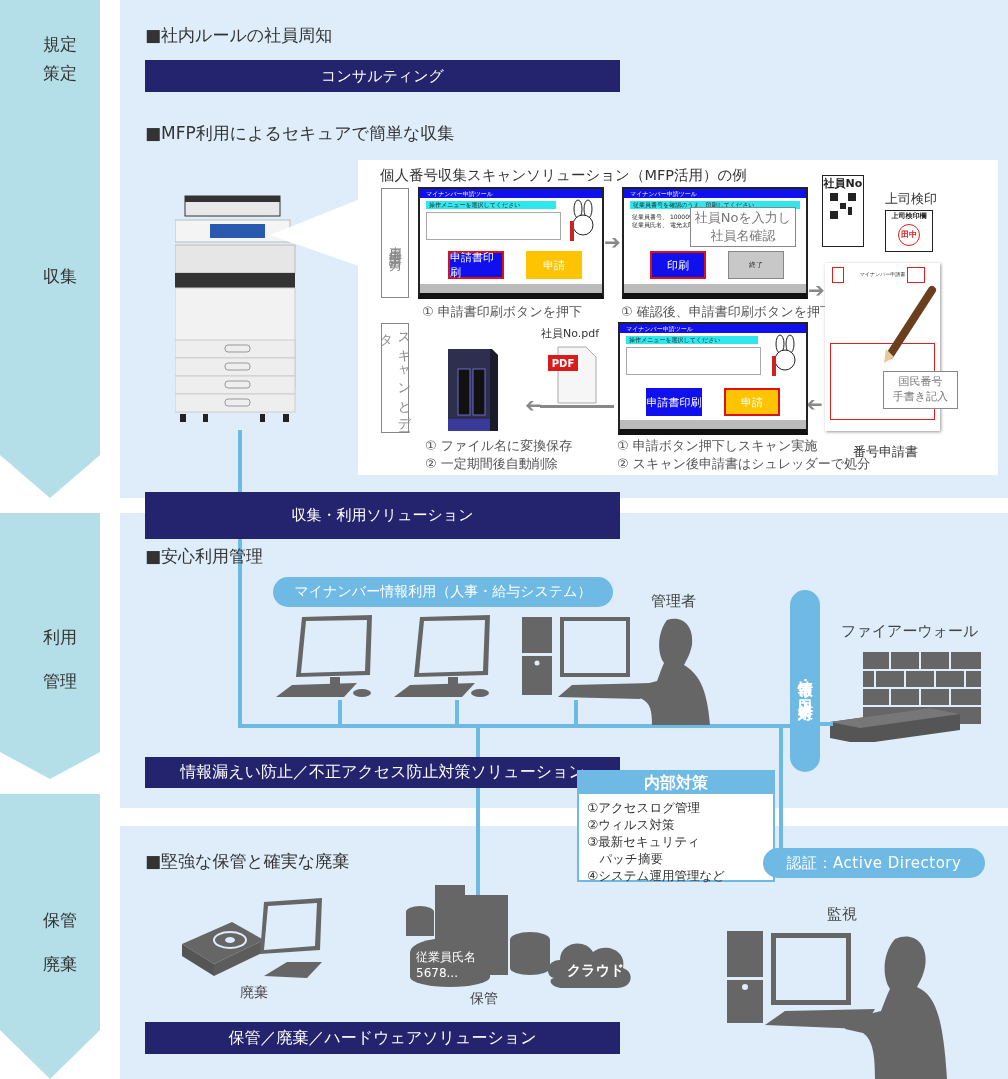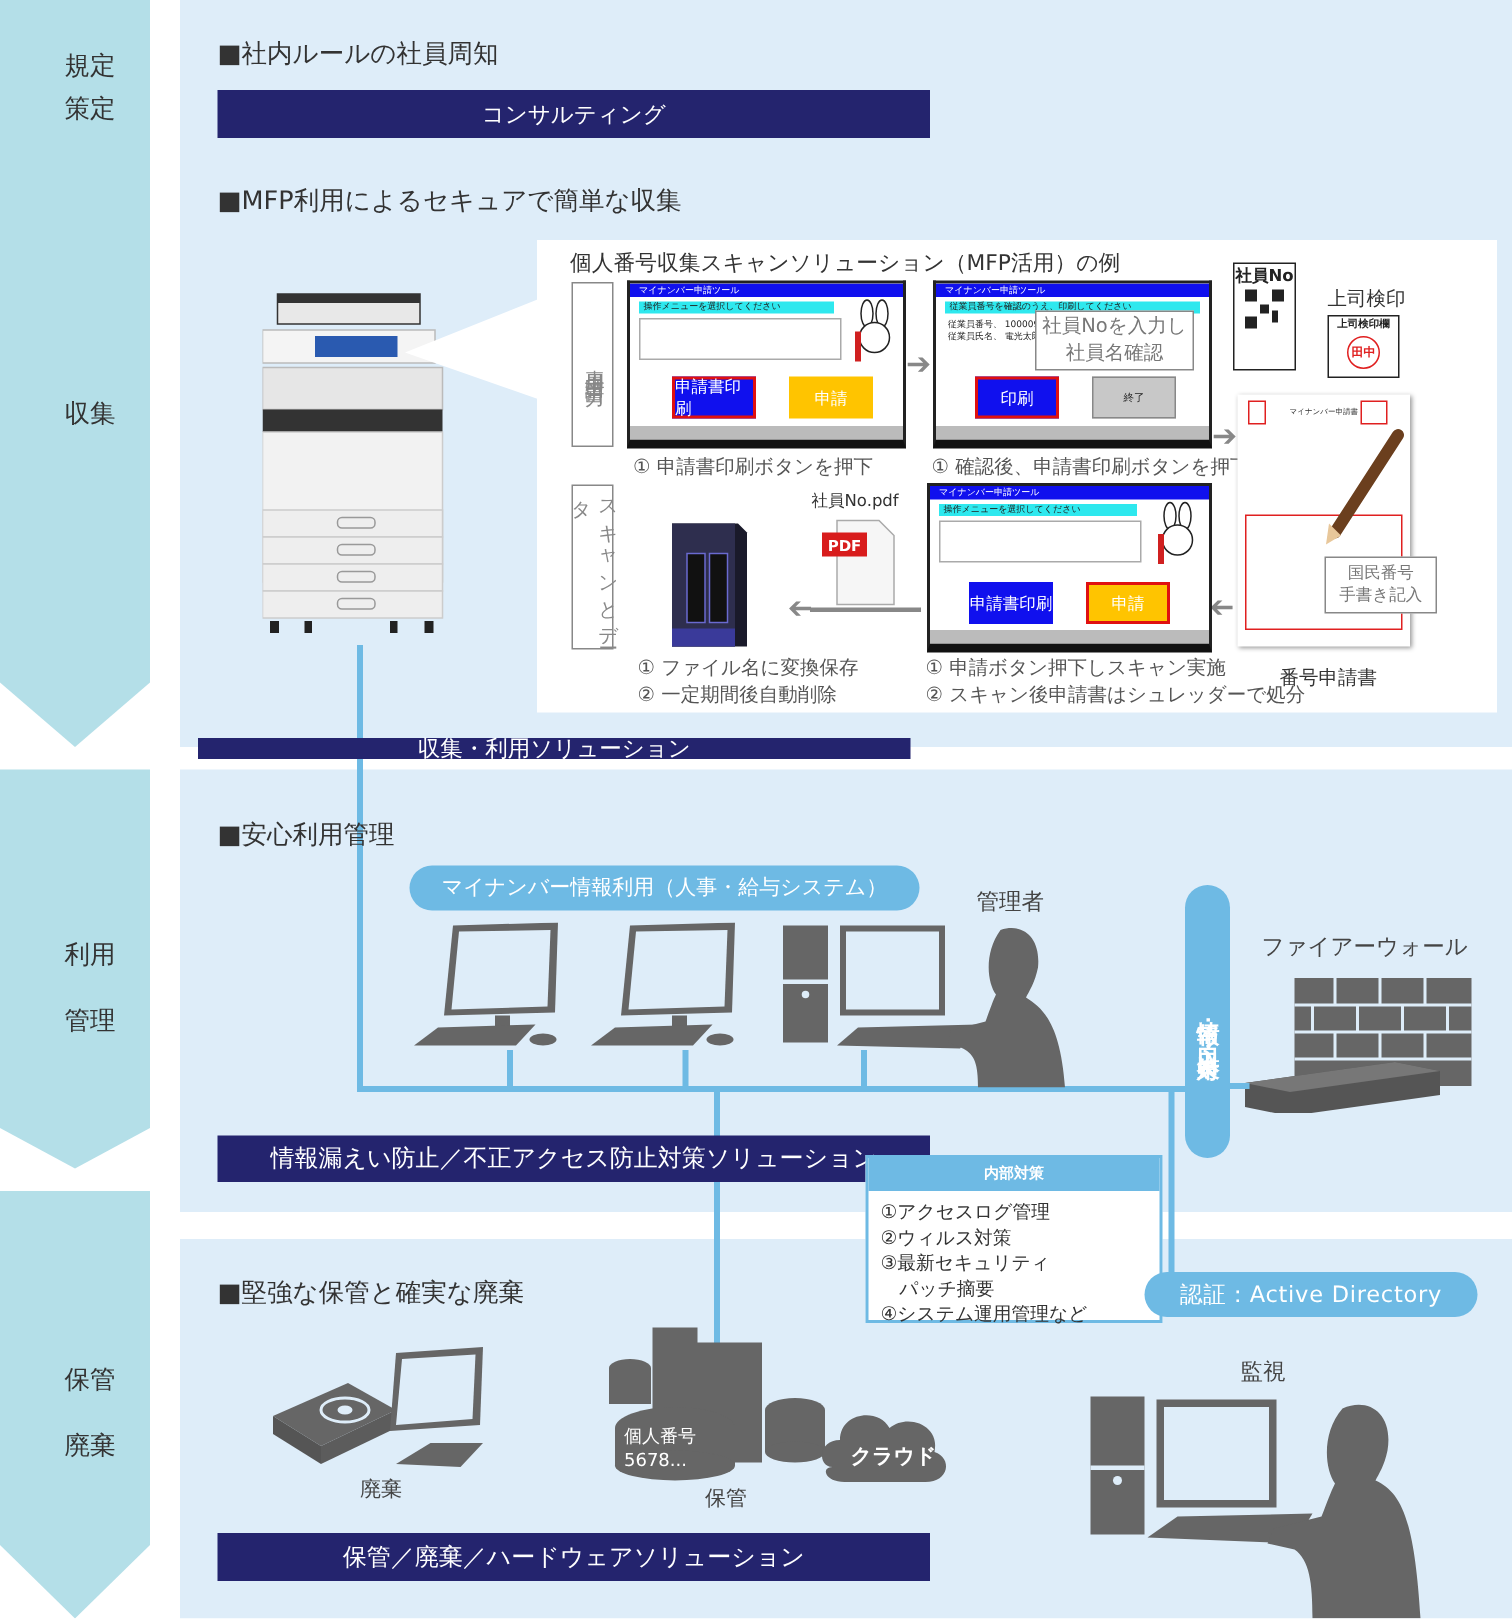--- a/index.html
+++ b/index.html
@@ -31,21 +31,21 @@
   .screen .txt { margin: 3px 6px; height: 28px; border: 1px solid #aaa; }
   .screen .foot { position: absolute; left: 0; right: 0; bottom: 0; height: 9px; background: #bbb; }
   .sbtn { position: absolute; font-size: 11px; display: flex; align-items: center; justify-content: center; }
   .caption { position: absolute; font-size: 13px; color: #555; white-space: nowrap; line-height: 1.4; }
   .arrow-gray { position: absolute; color: #888; font-size: 20px; font-weight: bold; }
 
   .infobox { position: absolute; border: 1.5px solid #888; background: #fff; color: #555; font-size: 13px;
              text-align: center; display: flex; align-items: center; justify-content: center; line-height: 1.35; }
 
   .internal { position: absolute; left: 577px; top: 770px; width: 198px; height: 112px; background: #fff; border: 2px solid #6ebae4; }
-  .internal .ih { height: 22px; background: #6ebae4; color: #fff; font-size: 10px; text-align: center; line-height: 22px; font-weight: bold; }
+  .internal .ih { height: 22px; background: #6ebae4; color: #fff; font-size: 16px; text-align: center; line-height: 22px; font-weight: bold; }
   .internal ul { list-style: none; padding: 6px 8px; font-size: 12.5px; color: #333; line-height: 1.35; }
 
   .silhouette { fill: #666; }
 </style>
 </head>
 <body>
 
 <svg class="abs" style="left:0;top:0" width="100" height="1079">
   <polygon points="0,0 100,0 100,455 50,498 0,455" fill="#b4dfe8"></polygon>
   <polygon points="0,513 100,513 100,752 50,779 0,752" fill="#b4dfe8"></polygon>
@@ -206,21 +206,21 @@
 <svg class="abs" style="left:548px;top:345px" width="50" height="60">
   <polygon points="10,2 38,2 48,12 48,58 10,58" fill="#f6f6f6" stroke="#aaa"></polygon>
   <rect x="0" y="10" width="30" height="16" fill="#d81c1c"></rect>
   <text x="15" y="22" fill="#fff" font-size="10" font-weight="bold" text-anchor="middle" font-family="DejaVu Sans, sans-serif">PDF</text>
 </svg>
 <div class="caption" style="left:425px;top:437px">
   <div>① ファイル名に変換保存</div>
   <div>② 一定期間後自動削除</div>
 </div>
 
-<div class="navy-bar" style="left:132px;top:492px;width:475px;height:14px">収集・利用ソリューション</div>
+<div class="navy-bar" style="left:145px;top:492px;width:475px;height:47px">収集・利用ソリューション</div>
 
 <div class="sec-title" style="left:145px;top:545px">■安心利用管理</div>
 <div class="pill" style="left:273px;top:577px;width:340px;height:30px">マイナンバー情報利用（人事・給与システム）</div>
 <div class="gray-label" style="left:651px;top:592px;font-size:15px">管理者</div>
 
 <div class="line-h" style="left:238px;top:724px;width:570px"></div>
 <div class="line-v" style="left:338px;top:700px;height:26px"></div>
 <div class="line-v" style="left:455px;top:700px;height:26px"></div>
 <div class="line-v" style="left:574px;top:700px;height:26px"></div>
 <div class="line-v" style="left:476px;top:724px;height:180px"></div>
@@ -310,21 +310,21 @@
     <rect x="1" y="32" width="28" height="24" fill="#666"></rect>
   <ellipse cx="45" cy="72" rx="40" ry="14" fill="#666"></ellipse>
     <rect x="5" y="72" width="80" height="25" fill="#666"></rect>
     <ellipse cx="45" cy="97" rx="40" ry="10" fill="#666"></ellipse>
   <ellipse cx="125" cy="60" rx="20" ry="8" fill="#666"></ellipse>
     <rect x="105" y="60" width="40" height="28" fill="#666"></rect>
     <ellipse cx="125" cy="88" rx="20" ry="7" fill="#666"></ellipse>
   <path d="M150,98 C140,98 140,80 155,80 C155,62 180,58 188,72 C200,62 222,70 218,88 C230,92 228,108 212,108 L158,108 C145,108 142,98 150,98 Z" fill="#666"></path>
 </svg>
 <div class="abs" style="left:416px;top:950px;font-size:12px;color:#fff;line-height:1.3">
-  <div>個人番号</div>
+  <div>従業員氏名</div>
   <div>5678...</div>
 </div>
 <div class="abs" style="left:567px;top:962px;font-size:14px;color:#fff;font-weight:bold">クラウド</div>
 <div class="gray-label" style="left:470px;top:990px">保管</div>
 
 <svg class="abs" style="left:725px;top:925px" width="230" height="154">
   <rect x="2" y="6" width="36" height="92" fill="#666"></rect>
     <rect x="2" y="52" width="36" height="3" fill="#deedf9"></rect>
     <circle cx="20" cy="62" r="3" fill="#deedf9"></circle>
   <rect x="46" y="8" width="80" height="72" fill="#666"></rect>

